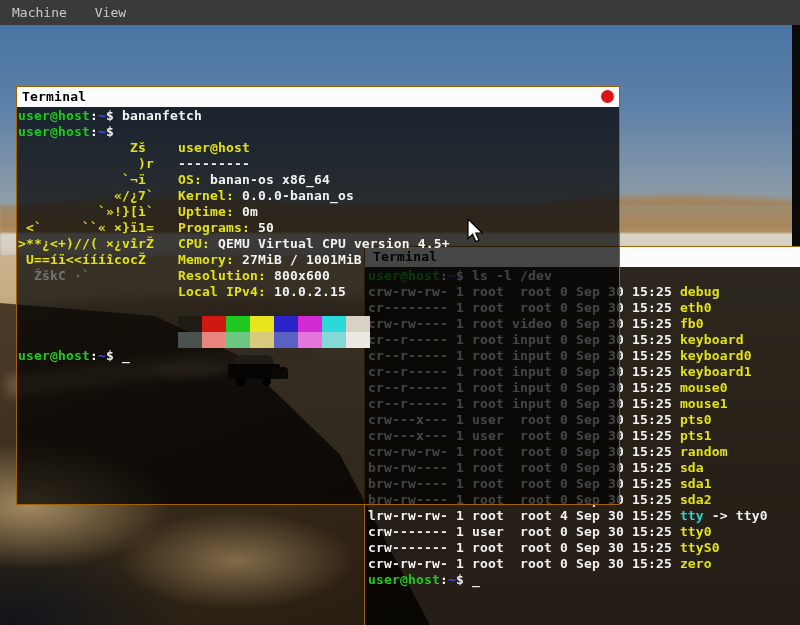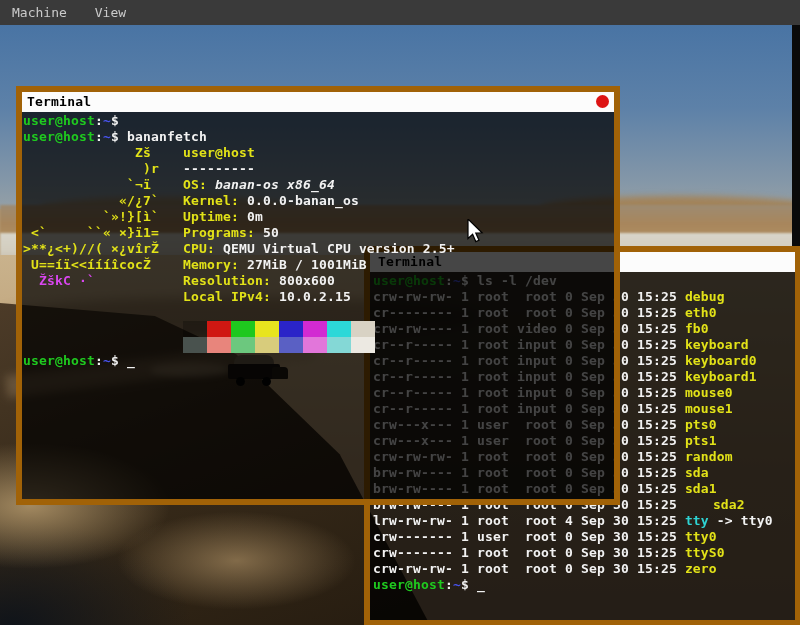--- a/index.html
+++ b/index.html
@@ -29,21 +29,21 @@
           linear-gradient(160deg,#4c3b28 0%,#382b1a 45%,#261c10 100%)}
   .road{left:5px;top:332px;width:310px;height:22px;background:rgba(158,132,96,.38);filter:blur(4px);transform:rotate(-7deg)}
   .dust{left:150px;top:338px;width:80px;height:14px;background:rgba(185,165,135,.35);border-radius:50%;filter:blur(3px)}
   .truck{left:226px;top:330px;width:66px;height:32px}
   .truck-cargo{left:8px;top:0;width:40px;height:12px;background:#70614c;border-radius:8px 8px 2px 2px}
   .truck-body{left:2px;top:9px;width:52px;height:15px;background:#191410;border-radius:2px}
   .truck-cab{left:46px;top:12px;width:16px;height:12px;background:#241d15;border-radius:2px 4px 1px 1px}
   .truck-wheel{top:22px;width:9px;height:9px;background:#070707;border-radius:50%}
   .edge-strip{left:792px;top:0;width:8px;height:225px;background:#0a0a0a}
   
-  .window{position:absolute;border:6px solid #a16207}
+  .window{position:absolute;border:1px solid #a16207}
   .titlebar{position:relative;height:20px;background:#fcfcfc;color:#000;
             font-size:13px;font-weight:bold;line-height:19px;padding-left:5px;letter-spacing:.2px}
   .close-btn{position:absolute;right:5px;top:3px;width:13px;height:13px;border-radius:50%}
   .term-content{position:absolute;left:0;right:0;top:20px;bottom:0;overflow:hidden;
                 font-size:13px;font-weight:bold;line-height:16px;letter-spacing:.17px;padding:1px 0 0 1px}
   .term1{left:16px;top:86px;width:604px;height:419px;z-index:4}
   .term1 .term-content{background:rgba(0,0,0,.72)}
   .term2{left:364px;top:246px;width:437px;height:380px;z-index:3}
   .term2 .term-content{background:rgba(0,0,0,.78);padding-left:3px}
   .term2 .titlebar{padding-left:8px}
@@ -95,46 +95,46 @@
         <div class="line"><span style="color: rgb(242, 242, 242);">cr--r----- 1 root input 0 Sep 30 15:25 </span><span style="color: rgb(226, 226, 24); text-align: center;">keyboard</span></div>
         <div class="line"><span style="color: rgb(242, 242, 242);">cr--r----- 1 root input 0 Sep 30 15:25 </span><span style="color: rgb(226, 226, 24);">keyboard0</span></div>
         <div class="line"><span style="color: rgb(242, 242, 242);">cr--r----- 1 root input 0 Sep 30 15:25 </span><span style="color: rgb(226, 226, 24);">keyboard1</span></div>
         <div class="line"><span style="color: rgb(242, 242, 242);">cr--r----- 1 root input 0 Sep 30 15:25 </span><span style="color: rgb(226, 226, 24);">mouse0</span></div>
         <div class="line"><span style="color: rgb(242, 242, 242);">cr--r----- 1 root input 0 Sep 30 15:25 </span><span style="color: rgb(226, 226, 24);">mouse1</span></div>
         <div class="line"><span style="color: rgb(242, 242, 242);">crw---x--- 1 user  root 0 Sep 30 15:25 </span><span style="color: rgb(226, 226, 24);">pts0</span></div>
         <div class="line"><span style="color: rgb(242, 242, 242);">crw---x--- 1 user  root 0 Sep 30 15:25 </span><span style="color: rgb(226, 226, 24);">pts1</span></div>
         <div class="line"><span style="color: rgb(242, 242, 242);">crw-rw-rw- 1 root  root 0 Sep 30 15:25 </span><span style="color: rgb(226, 226, 24);">random</span></div>
         <div class="line"><span style="color: rgb(242, 242, 242);">brw-rw---- 1 root  root 0 Sep 30 15:25 </span><span style="color: rgb(226, 226, 24);">sda</span></div>
         <div class="line"><span style="color: rgb(242, 242, 242);">brw-rw---- 1 root  root 0 Sep 30 15:25 </span><span style="color: rgb(226, 226, 24);">sda1</span></div>
-        <div class="line"><span style="color: rgb(242, 242, 242);">brw-rw---- 1 root  root 0 Sep 30 15:25 </span><span style="color: rgb(226, 226, 24); margin-left: 28px;">sda2</span></div>
+        <div class="line"><span style="color: rgb(242, 242, 242);">brw-rw---- 1 root  root 0 Sep 30 15:25 </span><span style="color: rgb(226, 226, 24);">sda2</span></div>
         <div class="line"><span style="color: rgb(242, 242, 242);">lrw-rw-rw- 1 root  root 4 Sep 30 15:25 </span><span style="color: rgb(46, 211, 211);">tty</span><span style="color: rgb(242, 242, 242);"> -&gt; tty0</span></div>
         <div class="line"><span style="color: rgb(242, 242, 242);">crw------- 1 user  root 0 Sep 30 15:25 </span><span style="color: rgb(226, 226, 24);">tty0</span></div>
         <div class="line"><span style="color: rgb(242, 242, 242);">crw------- 1 root  root 0 Sep 30 15:25 </span><span style="color: rgb(226, 226, 24);">ttyS0</span></div>
         <div class="line"><span style="color: rgb(242, 242, 242);">crw-rw-rw- 1 root  root 0 Sep 30 15:25 </span><span style="color: rgb(226, 226, 24);">zero</span></div>
         <div class="line"><span style="color: rgb(31, 201, 31);">user@host</span><span style="color: rgb(242, 242, 242);">:</span><span style="color: rgb(72, 83, 238);">~</span><span style="color: rgb(242, 242, 242);">$ </span><span style="color: rgb(242, 242, 242);">_</span></div>
       </div>
   </div>
 
   <div class="window term1">
     <div class="titlebar">
       <span>Terminal</span>
       <span class="close-btn" id="t1close" style="background: rgb(221, 20, 20);"></span>
     </div>
     <div class="term-content" id="t1c">
+        <div class="line"><span style="color: rgb(31, 201, 31);">user@host</span><span style="color: rgb(242, 242, 242);">:</span><span style="color: rgb(72, 83, 238);">~</span><span style="color: rgb(242, 242, 242);">$</span><span style="color: rgb(242, 242, 242);"> bananfetch</span></div>
         <div class="line"><span style="color: rgb(31, 201, 31);">user@host</span><span style="color: rgb(242, 242, 242);">:</span><span style="color: rgb(72, 83, 238);">~</span><span style="color: rgb(242, 242, 242);">$</span></div>
-        <div class="line"><span style="color: rgb(31, 201, 31);">user@host</span><span style="color: rgb(242, 242, 242);">:</span><span style="color: rgb(72, 83, 238);">~</span><span style="color: rgb(242, 242, 242);">$</span><span style="color: rgb(242, 242, 242);"> bananfetch</span></div>
         <div class="line"><span style="color: rgb(226, 226, 24);">              Zš    </span><span style="color: rgb(226, 226, 24);">user@host</span></div>
         <div class="line"><span style="color: rgb(226, 226, 24);">               )r   </span><span style="color: rgb(242, 242, 242);">---------</span></div>
-        <div class="line"><span style="color: rgb(226, 226, 24);">             `¬ï    </span><span style="color: rgb(226, 226, 24);">OS:</span><span style="color: rgb(242, 242, 242); font-style: italic;"> banan-os x86_64</span></div>
+        <div class="line"><span style="color: rgb(226, 226, 24);">             `¬ï    </span><span style="color: rgb(226, 226, 24);">OS:</span><span style="color: rgb(242, 242, 242);"> banan-os x86_64</span></div>
         <div class="line"><span style="color: rgb(226, 226, 24);">            «/¿7`   </span><span style="color: rgb(226, 226, 24);">Kernel:</span><span style="color: rgb(242, 242, 242);"> 0.0.0-banan_os</span></div>
         <div class="line"><span style="color: rgb(226, 226, 24);">          `»!}[ì`   </span><span style="color: rgb(226, 226, 24);">Uptime:</span><span style="color: rgb(242, 242, 242);"> 0m</span></div>
         <div class="line"><span style="color: rgb(226, 226, 24);"> &lt;`     ``« ×}ï1=   </span><span style="color: rgb(226, 226, 24);">Programs:</span><span style="color: rgb(242, 242, 242);"> 50</span></div>
-        <div class="line"><span style="color: rgb(226, 226, 24);">&gt;**¿&lt;+)//( ×¿vîrŽ   </span><span style="color: rgb(226, 226, 24);">CPU:</span><span style="color: rgb(242, 242, 242);"> QEMU Virtual CPU version 2.5+</span></div>
+        <div class="line"><span style="color: rgb(226, 226, 24);">&gt;**¿&lt;+)//( ×¿vîrŽ   </span><span style="color: rgb(226, 226, 24);">CPU:</span><span style="color: rgb(242, 242, 242);"> QEMU Virtual CPU version 4.5+</span></div>
         <div class="line"><span style="color: rgb(226, 226, 24);"> U==íï&lt;&lt;íííîcocŽ    </span><span style="color: rgb(226, 226, 24);">Memory:</span><span style="color: rgb(242, 242, 242);"> 27MiB / 1001MiB</span></div>
-        <div class="line"><span style="color: #d946ef;">  ŽškC ·`           </span><span style="color: rgb(226, 226, 24);">Resolution:</span><span style="color: rgb(242, 242, 242);"> 800x600</span></div>
+        <div class="line"><span style="color: #737373;">  ŽškC ·`           </span><span style="color: rgb(226, 226, 24);">Resolution:</span><span style="color: rgb(242, 242, 242);"> 800x600</span></div>
         <div class="line"><span style="color: rgb(226, 226, 24);">                    </span><span style="color: rgb(226, 226, 24); text-align: center;">Local IPv4:</span><span style="color: rgb(242, 242, 242);"> 10.0.2.15</span></div>
         <div class="line"><span style="color: rgb(242, 242, 242);"></span></div>
         <div class="line"><span>                    </span><span class="pal-block" style="background: rgba(0, 0, 0, 0.25);"></span><span class="pal-block" style="background: rgb(208, 24, 18);"></span><span class="pal-block" style="background: rgb(30, 200, 30);"></span><span class="pal-block" style="background: rgb(232, 228, 30);"></span><span class="pal-block" style="background: rgb(42, 36, 200);"></span><span class="pal-block" style="background: rgb(210, 42, 210);"></span><span class="pal-block" style="background: rgb(44, 216, 216);"></span><span class="pal-block" style="background: rgb(216, 210, 196);"></span></div>
         <div class="line"><span>                    </span><span class="pal-block" style="background: rgb(73, 82, 78);"></span><span class="pal-block" style="background: rgb(232, 133, 124);"></span><span class="pal-block" style="background: rgb(108, 200, 126);"></span><span class="pal-block" style="background: rgb(216, 204, 124);"></span><span class="pal-block" style="background: rgb(90, 96, 196);"></span><span class="pal-block" style="background: rgb(226, 118, 218);"></span><span class="pal-block" style="background: rgb(132, 216, 214);"></span><span class="pal-block" style="background: rgb(236, 233, 226);"></span></div>
         <div class="line"><span style="color: rgb(31, 201, 31);">user@host</span><span style="color: rgb(242, 242, 242);">:</span><span style="color: rgb(72, 83, 238);">~</span><span style="color: rgb(242, 242, 242);">$ </span><span style="color: rgb(242, 242, 242);">_</span></div>
       </div>
   </div>
 
   <svg class="cursor-arrow" width="18" height="26" viewBox="0 0 18 26">
     <polygon points="1,0 1,19.5 5.6,15.2 8.8,22.6 12,21.2 8.8,14 15,13.8" fill="#ffffff" stroke="#000000" stroke-width="1.2"></polygon>

